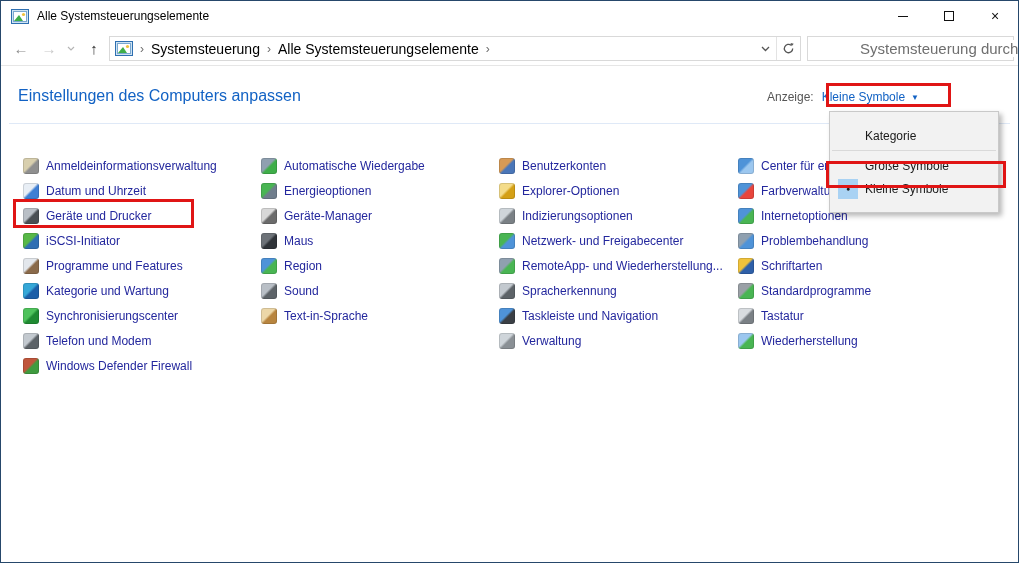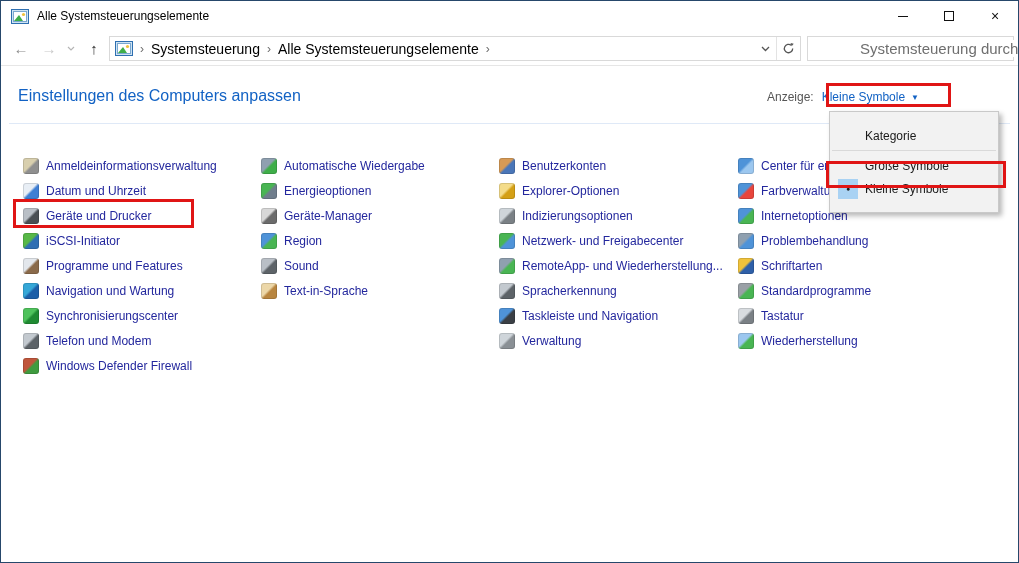--- a/index.html
+++ b/index.html
@@ -183,21 +183,21 @@
       <div class="cp-item">
         <span class="cp-icon" style="background: linear-gradient(135deg, rgb(87, 184, 71) 45%, rgb(47, 111, 179) 55%);"></span>
         <span class="cp-label">iSCSI-Initiator</span>
       </div>
       <div class="cp-item">
         <span class="cp-icon" style="background: linear-gradient(135deg, rgb(227, 231, 236) 45%, rgb(138, 106, 74) 55%);"></span>
         <span class="cp-label">Programme und Features</span>
       </div>
       <div class="cp-item">
         <span class="cp-icon" style="background: linear-gradient(135deg, rgb(53, 167, 215) 45%, rgb(27, 95, 168) 55%);"></span>
-        <span class="cp-label">Navigation und Wartung</span>
+        <span class="cp-label">Kategorie und Wartung</span>
       </div>
       <div class="cp-item">
         <span class="cp-icon" style="background: linear-gradient(135deg, rgb(79, 194, 92) 45%, rgb(31, 138, 50) 55%);"></span>
         <span class="cp-label">Synchronisierungscenter</span>
       </div>
       <div class="cp-item">
         <span class="cp-icon" style="background: linear-gradient(135deg, rgb(195, 201, 207) 45%, rgb(93, 99, 104) 55%);"></span>
         <span class="cp-label">Telefon und Modem</span>
       </div>
       <div class="cp-item">
@@ -210,20 +210,24 @@
         <span class="cp-icon" style="background: linear-gradient(135deg, rgb(143, 160, 176) 45%, rgb(63, 174, 73) 55%);"></span>
         <span class="cp-label">Automatische Wiedergabe</span>
       </div>
       <div class="cp-item">
         <span class="cp-icon" style="background: linear-gradient(135deg, rgb(73, 181, 83) 45%, rgb(111, 125, 140) 55%);"></span>
         <span class="cp-label">Energieoptionen</span>
       </div>
       <div class="cp-item">
         <span class="cp-icon" style="background: linear-gradient(135deg, rgb(216, 216, 216) 45%, rgb(107, 107, 107) 55%);"></span>
         <span class="cp-label">Geräte-Manager</span>
+      </div>
+      <div class="cp-item">
+        <span class="cp-icon" style="background: linear-gradient(135deg, rgb(109, 114, 120) 45%, rgb(47, 51, 56) 55%);"></span>
+        <span class="cp-label">Maus</span>
       </div>
       <div class="cp-item">
         <span class="cp-icon" style="background: linear-gradient(135deg, rgb(79, 147, 216) 45%, rgb(73, 181, 83) 55%);"></span>
         <span class="cp-label">Region</span>
       </div>
       <div class="cp-item">
         <span class="cp-icon" style="background: linear-gradient(135deg, rgb(185, 191, 198) 45%, rgb(93, 99, 104) 55%);"></span>
         <span class="cp-label">Sound</span>
       </div>
       <div class="cp-item">

